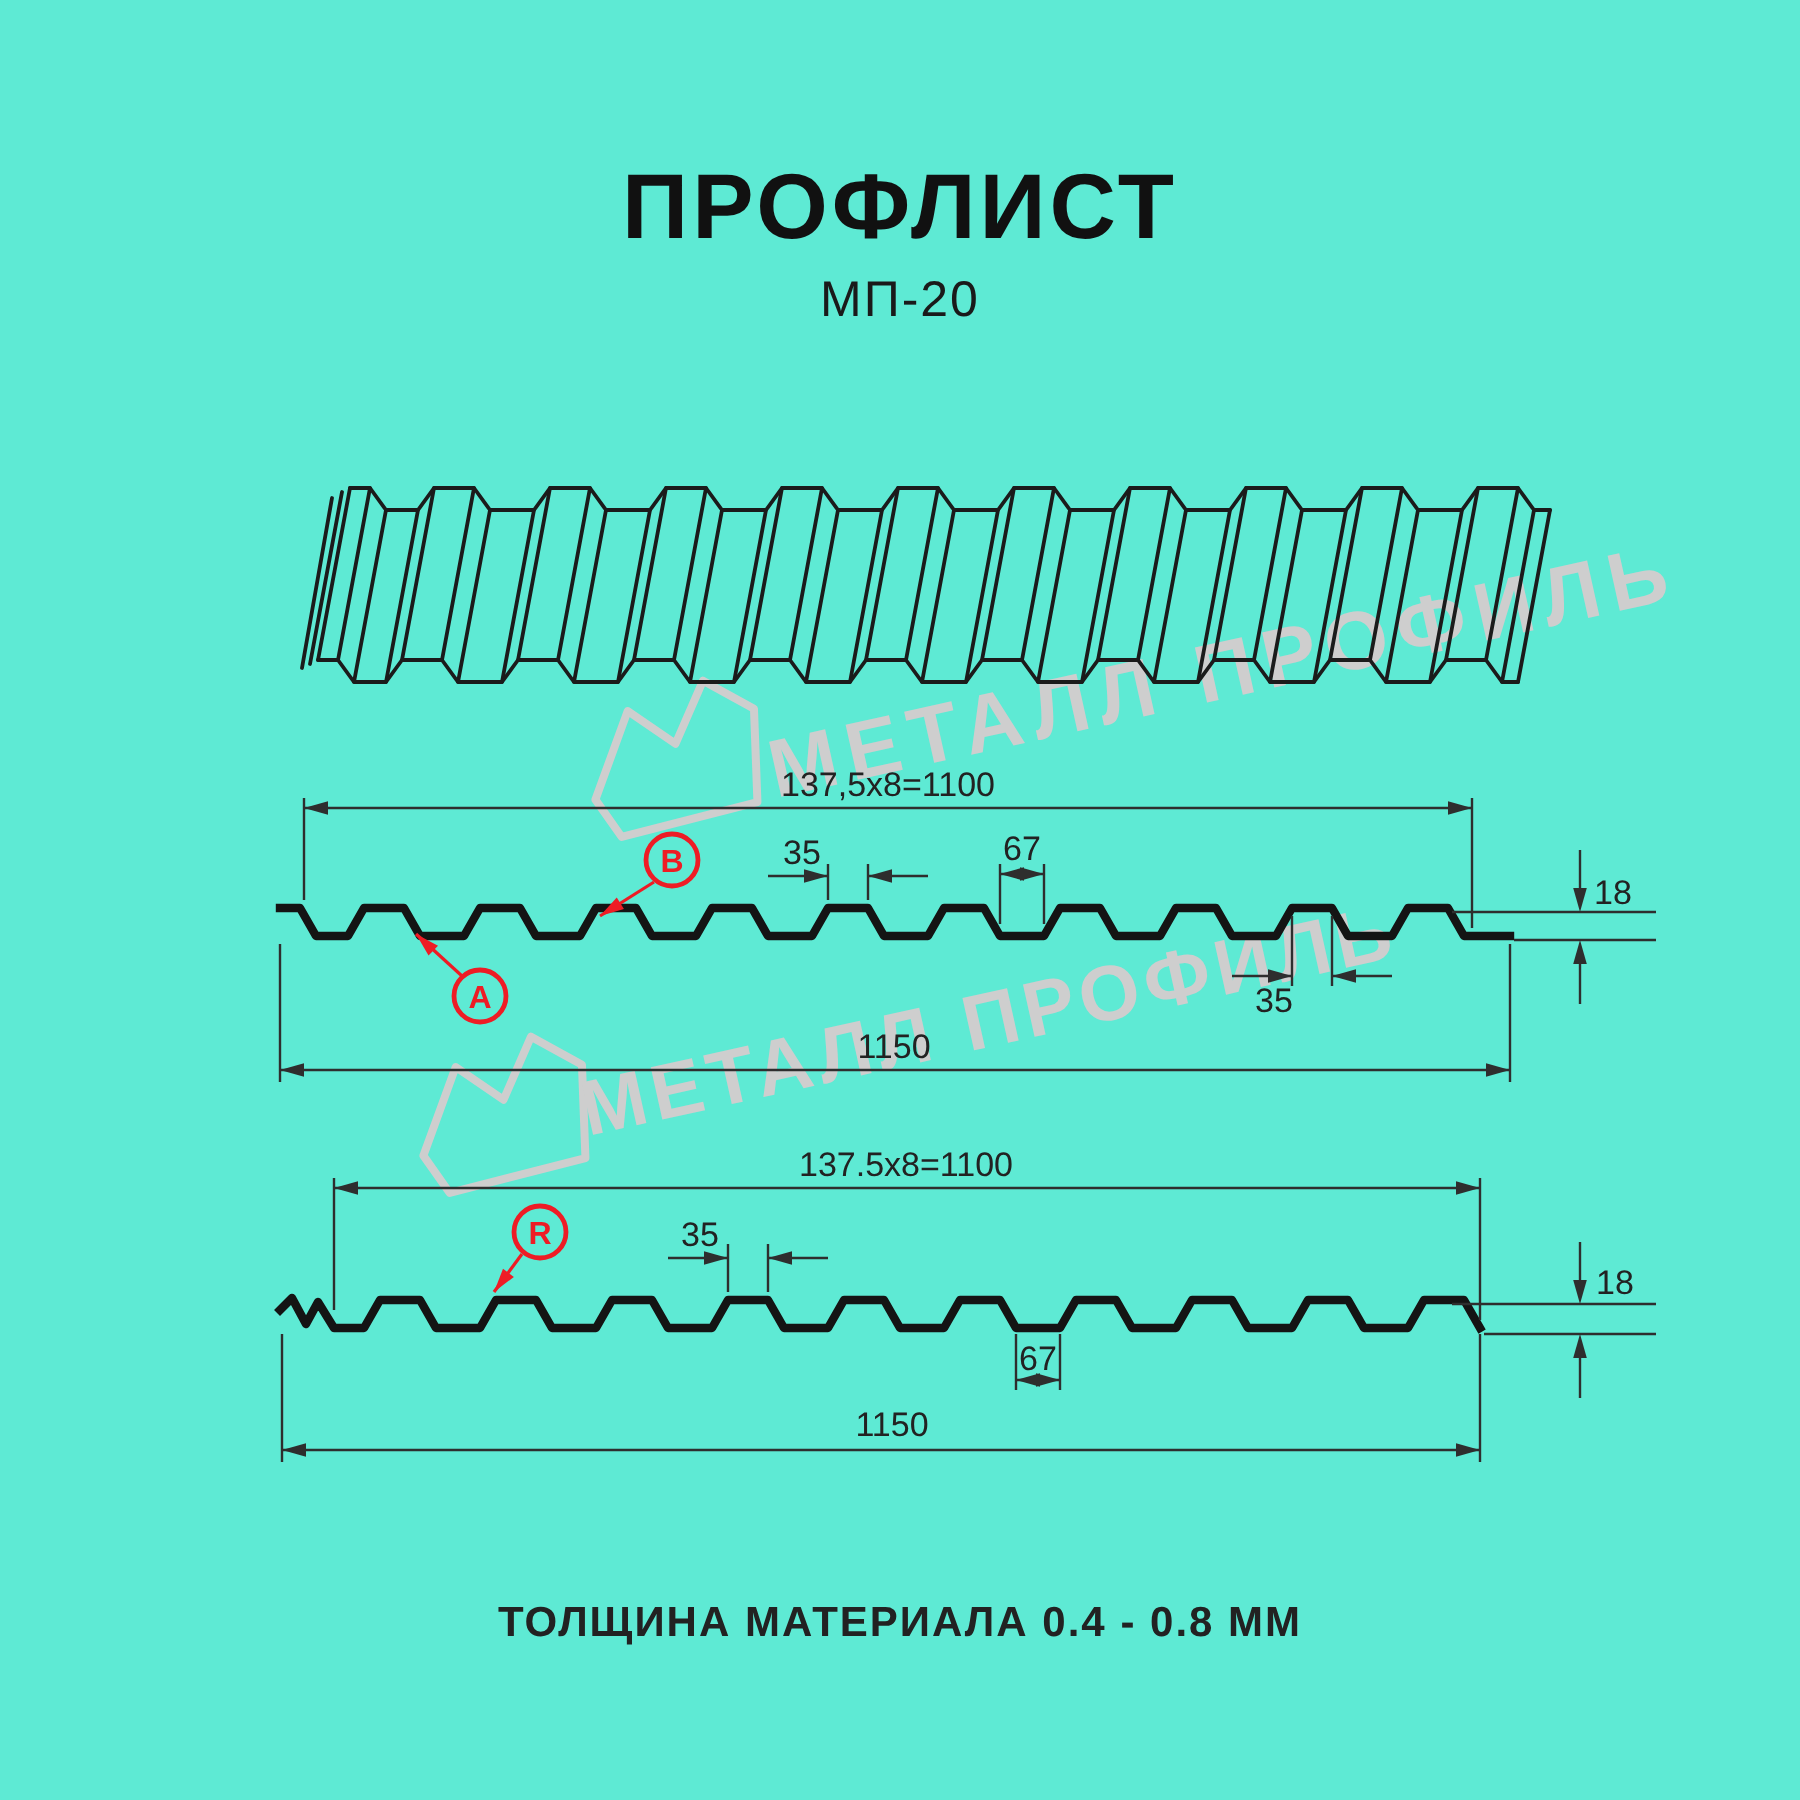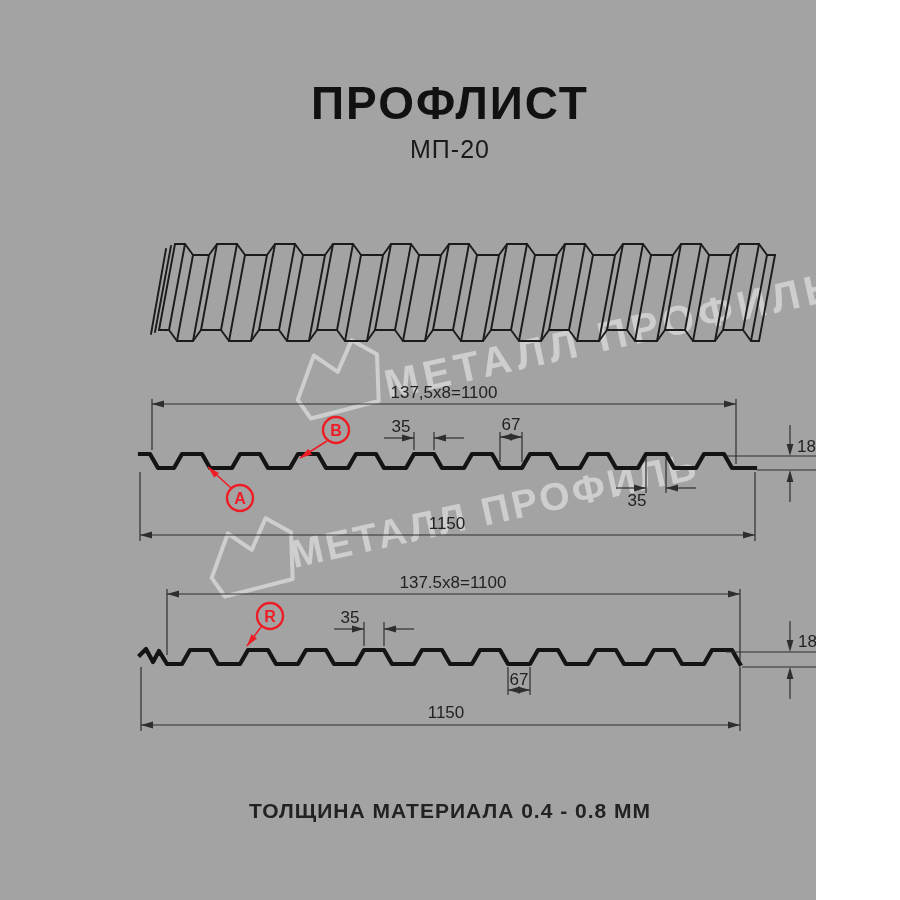--- a/index.html
+++ b/index.html
@@ -1,16 +1,16 @@
 <!DOCTYPE html>
 <html><head>
 <meta charset="utf-8">
 <style>
   html,body{margin:0;padding:0;background:#ffffff;}
-  .canvas{position:relative;width:816px;height:900px;background:#a3a3a3;overflow:hidden;
+  .canvas{position:relative;width:900px;height:900px;background:#5eead4;overflow:hidden;
           font-family:"Liberation Sans",sans-serif;}
   svg{display:block;}
   .title{font-family:"Liberation Sans",sans-serif;font-size:46px;font-weight:bold;
          letter-spacing:2px;fill:#111;text-anchor:middle;}
   .subtitle{font-size:25px;letter-spacing:1px;fill:#1a1a1a;text-anchor:middle;}
   .footer{font-size:21px;font-weight:bold;letter-spacing:1px;fill:#222;text-anchor:middle;}
   .dim-text{font-size:17px;fill:#222;text-anchor:middle;}
   .dim-text.left{text-anchor:start;}
   .lbl-text{font-size:16px;fill:#ee1c25;text-anchor:middle;font-weight:bold;}
   .wm-text{font-size:41px;font-weight:bold;letter-spacing:5px;fill:#cecece;}

